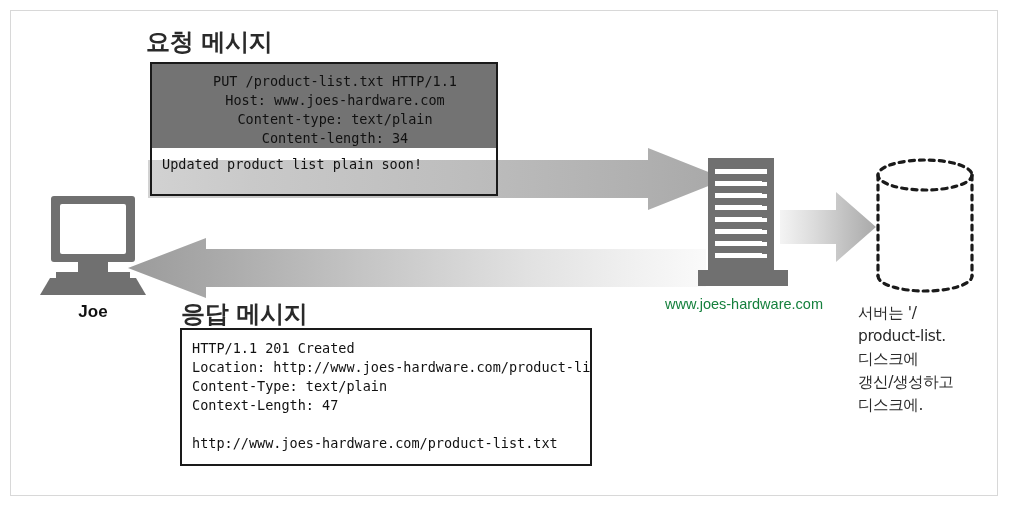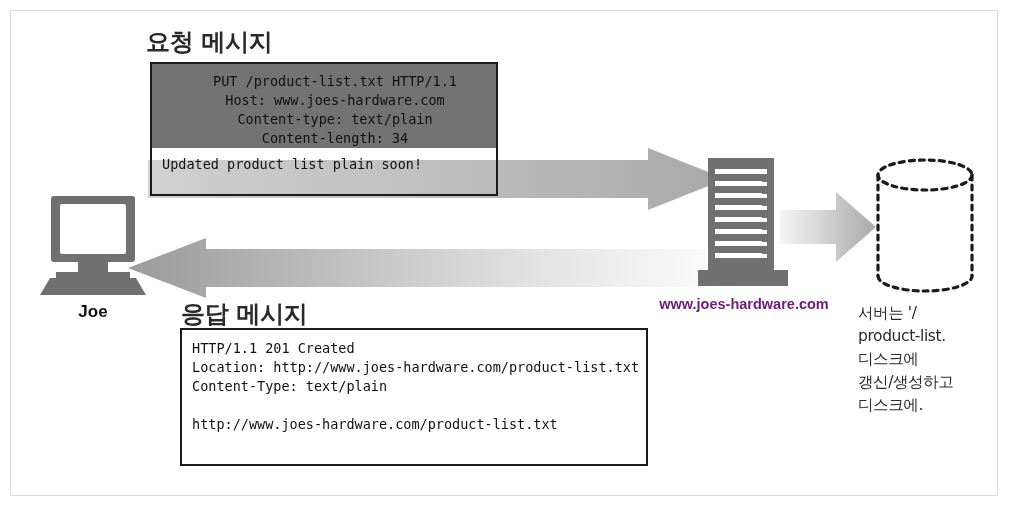--- a/index.html
+++ b/index.html
@@ -91,21 +91,21 @@
     background: #737373;
     text-align: center;
   }
   #request-body {
     padding: 7px 0 8px 10px;
     background: transparent;
   }
   #response-box {
     left: 180px;
     top: 328px;
-    width: 468px;
+    width: 412px;
     height: 138px;
     background: #ffffff;
   }
   #response-inner {
     padding: 9px 0 0 10px;
   }
   .code-line {
     white-space: pre;
     overflow: hidden;
   }
@@ -141,22 +141,22 @@
     height: 134px;
     z-index: 4;
   }
   #server-label {
     position: absolute;
     left: 628px;
     top: 296px;
     width: 232px;
     text-align: center;
     font-size: 14.5px;
-    font-weight: 700;
-    color: #701a75;
+    font-weight: 400;
+    color: #15803d;
     font-family: "Liberation Sans", sans-serif;
     white-space: nowrap;
   }
 
   
   #database-icon {
     position: absolute;
     left: 872px;
     top: 156px;
     width: 106px;
@@ -282,18 +282,19 @@
     <div id="request-body">
       <div class="code-line">Updated product list plain soon!</div>
     </div>
   </div>
 
   <div class="msg-box" id="response-box">
     <div id="response-inner">
       <div class="code-line">HTTP/1.1 201 Created</div>
       <div class="code-line">Location: http://www.joes-hardware.com/product-list.txt</div>
       <div class="code-line">Content-Type: text/plain</div>
+      <div class="code-line">Context-Length: 47</div>
       <div class="code-line blank-line"></div>
       <div class="code-line">http://www.joes-hardware.com/product-list.txt</div>
     </div>
   </div>
 
 </div>
 
 </body></html>

